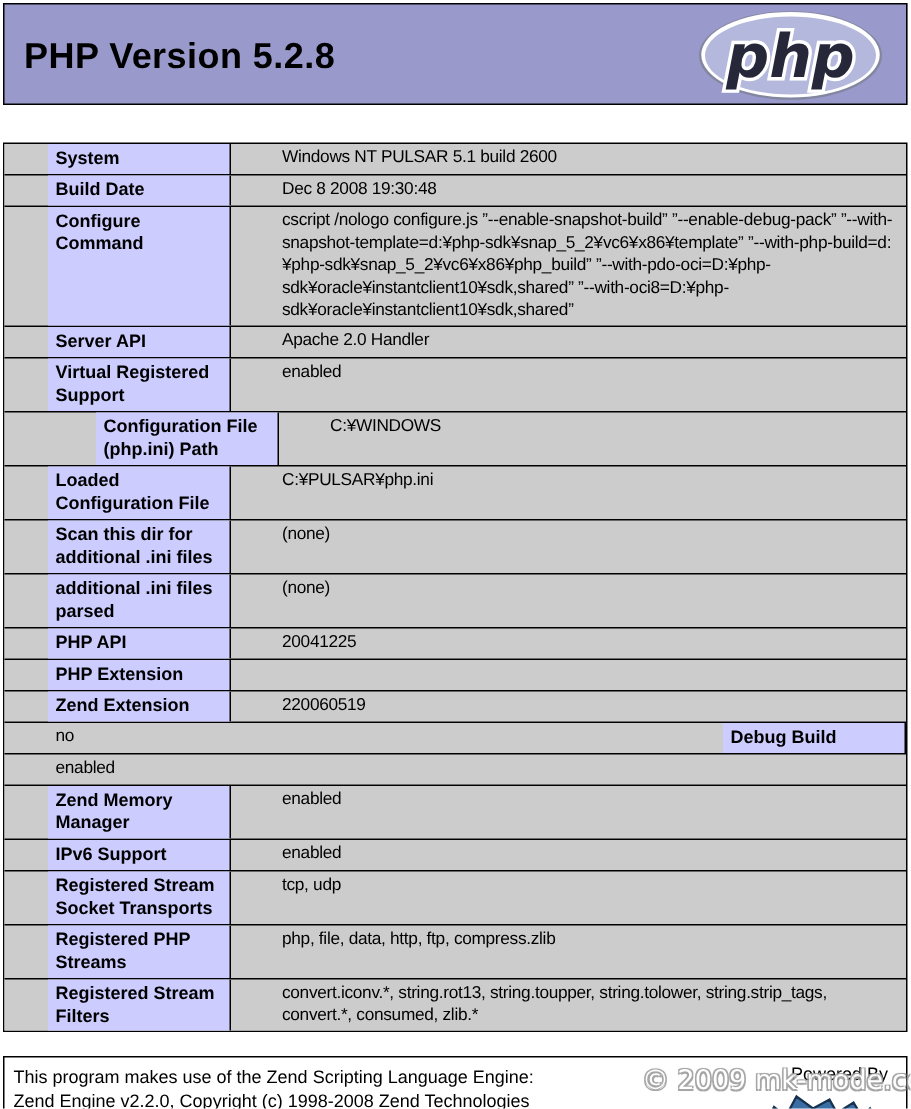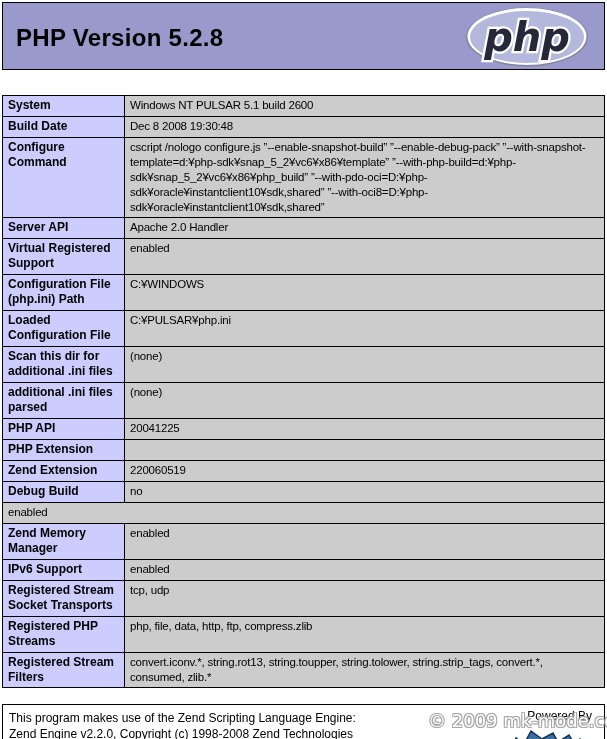--- a/index.html
+++ b/index.html
@@ -20,21 +20,21 @@
   .hdr h1 {
     margin:4px; padding:17px 0 0 9px;
     font-size:24px; font-weight:bold; letter-spacing:.3px;
   }
   .php-logo { position:absolute; top:3px; right:12px; }
 
   
   .tbl { border:1px solid #000; }
   .row { display:flex; background:#cccccc; }
   .row + .row { border-top:1px solid #000; }
-  .cell { padding:2px 5px; box-sizing:border-box; overflow:hidden; }
+  .cell { padding:2px 5px; box-sizing:border-box; overflow:hidden;margin-left:29px; }
   .cell.label {
     flex:0 0 122px; width:122px;
     background:#ccccff; font-weight:bold;
     font-size:12px; line-height:15px;
     border-right:1px solid #000;
   }
   .cell.value {
     flex:1; font-size:11.5px; line-height:15px;
     letter-spacing:-0.2px; word-break:break-word;
   }
@@ -89,21 +89,21 @@
         <div class="cell value">cscript /nologo configure.js ”--enable-snapshot-build” ”--enable-debug-pack” ”--with-snapshot-template=d:¥php-sdk¥snap_5_2¥vc6¥x86¥template” ”--with-php-build=d:¥php-sdk¥snap_5_2¥vc6¥x86¥php_build” ”--with-pdo-oci=D:¥php-sdk¥oracle¥instantclient10¥sdk,shared” ”--with-oci8=D:¥php-sdk¥oracle¥instantclient10¥sdk,shared”</div>
       </div>
       <div class="row" style="min-height: 20px;">
         <div class="cell label">Server API</div>
         <div class="cell value">Apache 2.0 Handler</div>
       </div>
       <div class="row" style="min-height: 35px;">
         <div class="cell label">Virtual Registered Support</div>
         <div class="cell value">enabled</div>
       </div>
-      <div class="row" style="min-height: 35px;">
+      <div class="row" style="min-height: 35px; padding-left: 32px;">
         <div class="cell label">Configuration File (php.ini) Path</div>
         <div class="cell value">C:¥WINDOWS</div>
       </div>
       <div class="row" style="min-height: 35px;">
         <div class="cell label">Loaded Configuration File</div>
         <div class="cell value">C:¥PULSAR¥php.ini</div>
       </div>
       <div class="row" style="min-height: 35px;">
         <div class="cell label">Scan this dir for additional .ini files</div>
         <div class="cell value">(none)</div>
@@ -117,22 +117,22 @@
         <div class="cell value">20041225</div>
       </div>
       <div class="row" style="min-height: 20px;">
         <div class="cell label">PHP Extension</div>
       </div>
       <div class="row" style="min-height: 20px;">
         <div class="cell label">Zend Extension</div>
         <div class="cell value">220060519</div>
       </div>
       <div class="row" style="min-height: 20px;">
+        <div class="cell value">no</div>
         <div class="cell label">Debug Build</div>
-        <div class="cell value">no</div>
       </div>
       <div class="row" style="min-height: 20px;">
         <div class="cell value">enabled</div>
       </div>
       <div class="row" style="min-height: 35px;">
         <div class="cell label">Zend Memory Manager</div>
         <div class="cell value">enabled</div>
       </div>
       <div class="row" style="min-height: 20px;">
         <div class="cell label">IPv6 Support</div>

